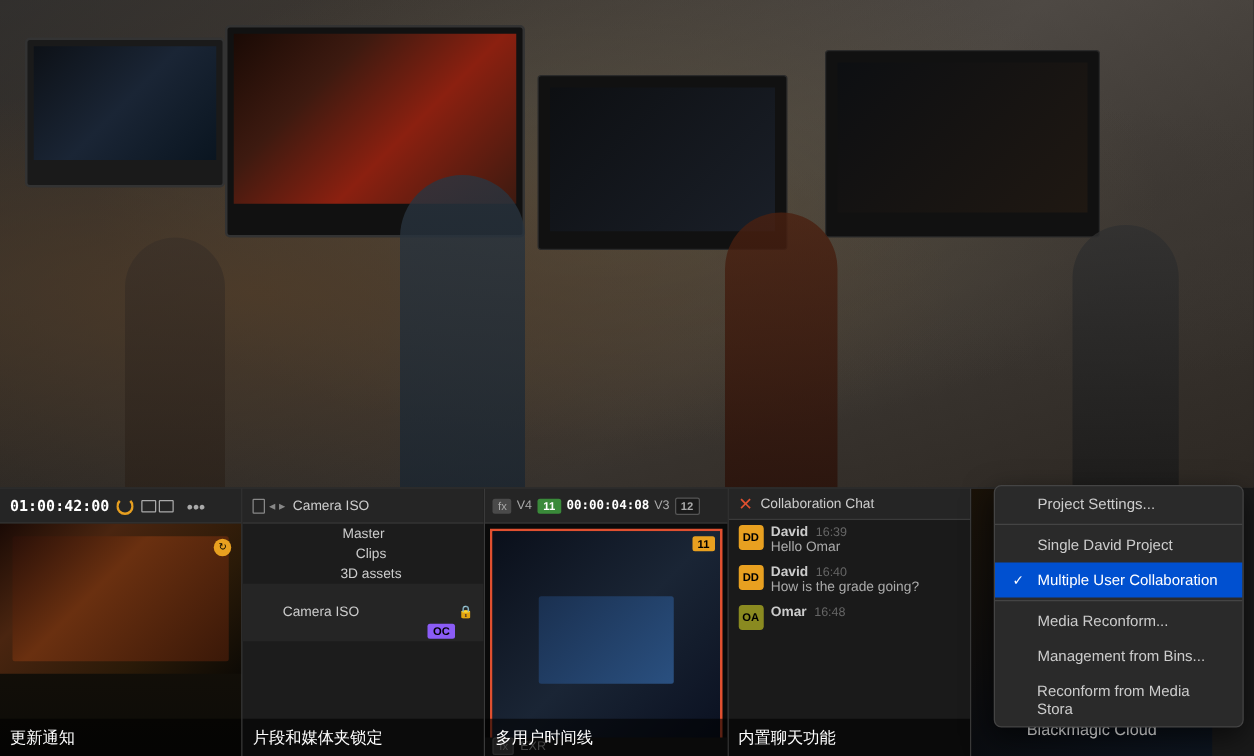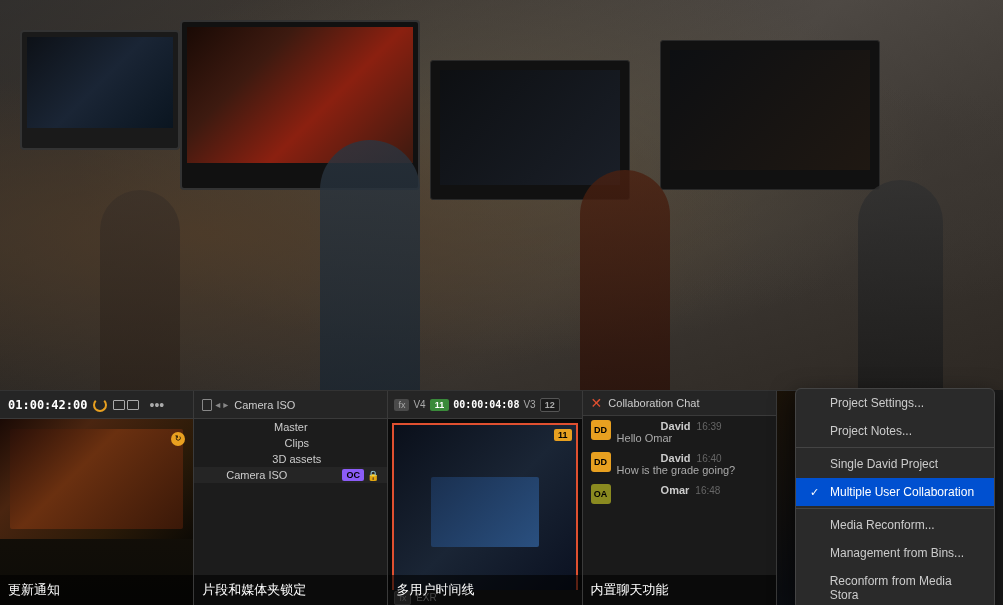--- a/index.html
+++ b/index.html
@@ -185,20 +185,21 @@
       color: #ccc;
       font-size: 11px;
     }
     .badge-orange {
       background: #8b5cf6;
       color: #000;
       font-size: 9px;
       font-weight: bold;
       padding: 1px 4px;
       border-radius: 2px;
+      margin-top: 30px;
     }
 
     
     .video-thumb {
       width: 100%;
       height: 100%;
       background: linear-gradient(135deg, #0a0f1a 0%, #1a2535 40%, #0d1520 100%);
       position: relative;
       border: 2px solid #e05030;
     }
@@ -244,21 +245,21 @@
       font-size: 9px;
       font-weight: bold;
       display: flex;
       align-items: center;
       justify-content: center;
       flex-shrink: 0;
     }
     .avatar.olive { background: #8a8a20; }
     .msg-content { flex: 1; }
     .msg-header { display: flex; gap: 6px; align-items: baseline; }
-    .msg-name { color: #ccc; font-size: 11px; font-weight: 600; margin-left: 44px; }
+    .msg-name { color: #ccc; font-size: 11px; font-weight: 600; }
     .msg-time { color: #666; font-size: 10px; text-align: right; }
     .msg-text { color: #aaa; font-size: 11px; }
 
     
     .context-menu {
       position: absolute;
       top: 388px;
       right: 8px;
       width: 200px;
       background: #2a2a2a;
@@ -504,24 +505,20 @@
 
 </div>
 
 <div class="context-menu">
 
   <div class="menu-item">
     <span class="menu-check"></span>
     <span>Project Settings...</span>
   </div>
 
-  <div class="menu-item">
-    <span class="menu-check"></span>
-    <span>Project Notes...</span>
-  </div>
   <div class="menu-separator"></div>
 
   <div class="menu-item">
     <span class="menu-check"></span>
     <span>Single David Project</span>
   </div>
 
   <div class="menu-item active">
     <span class="menu-check">✓</span>
     <span>Multiple User Collaboration</span>

